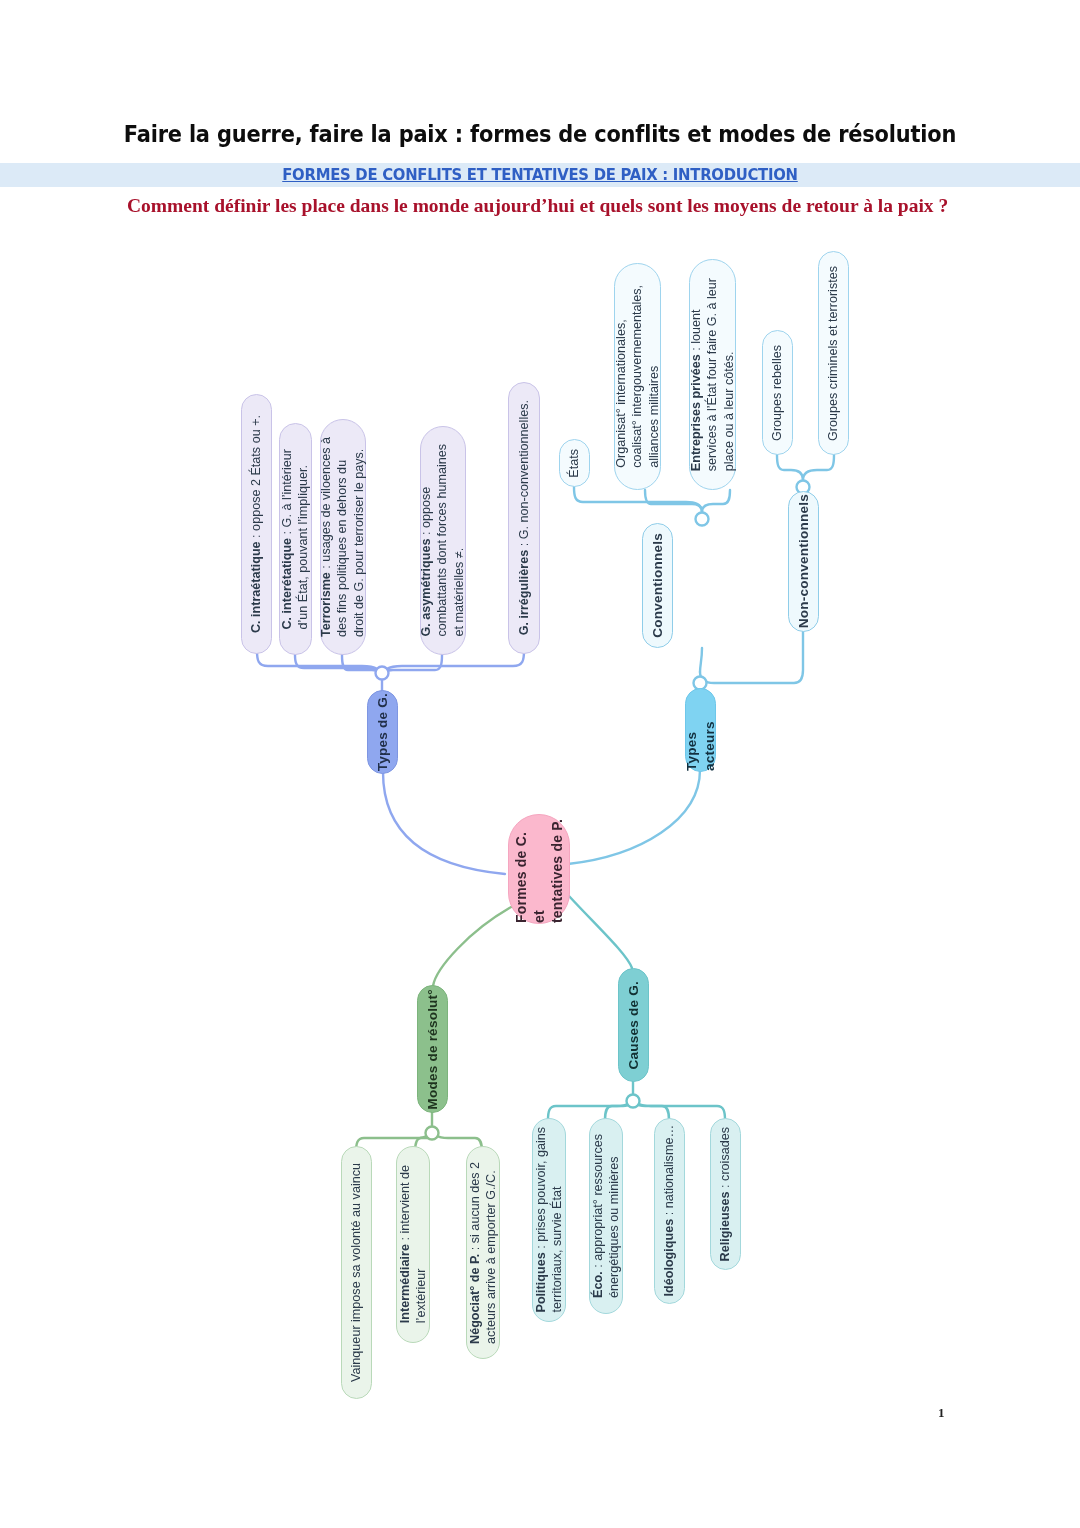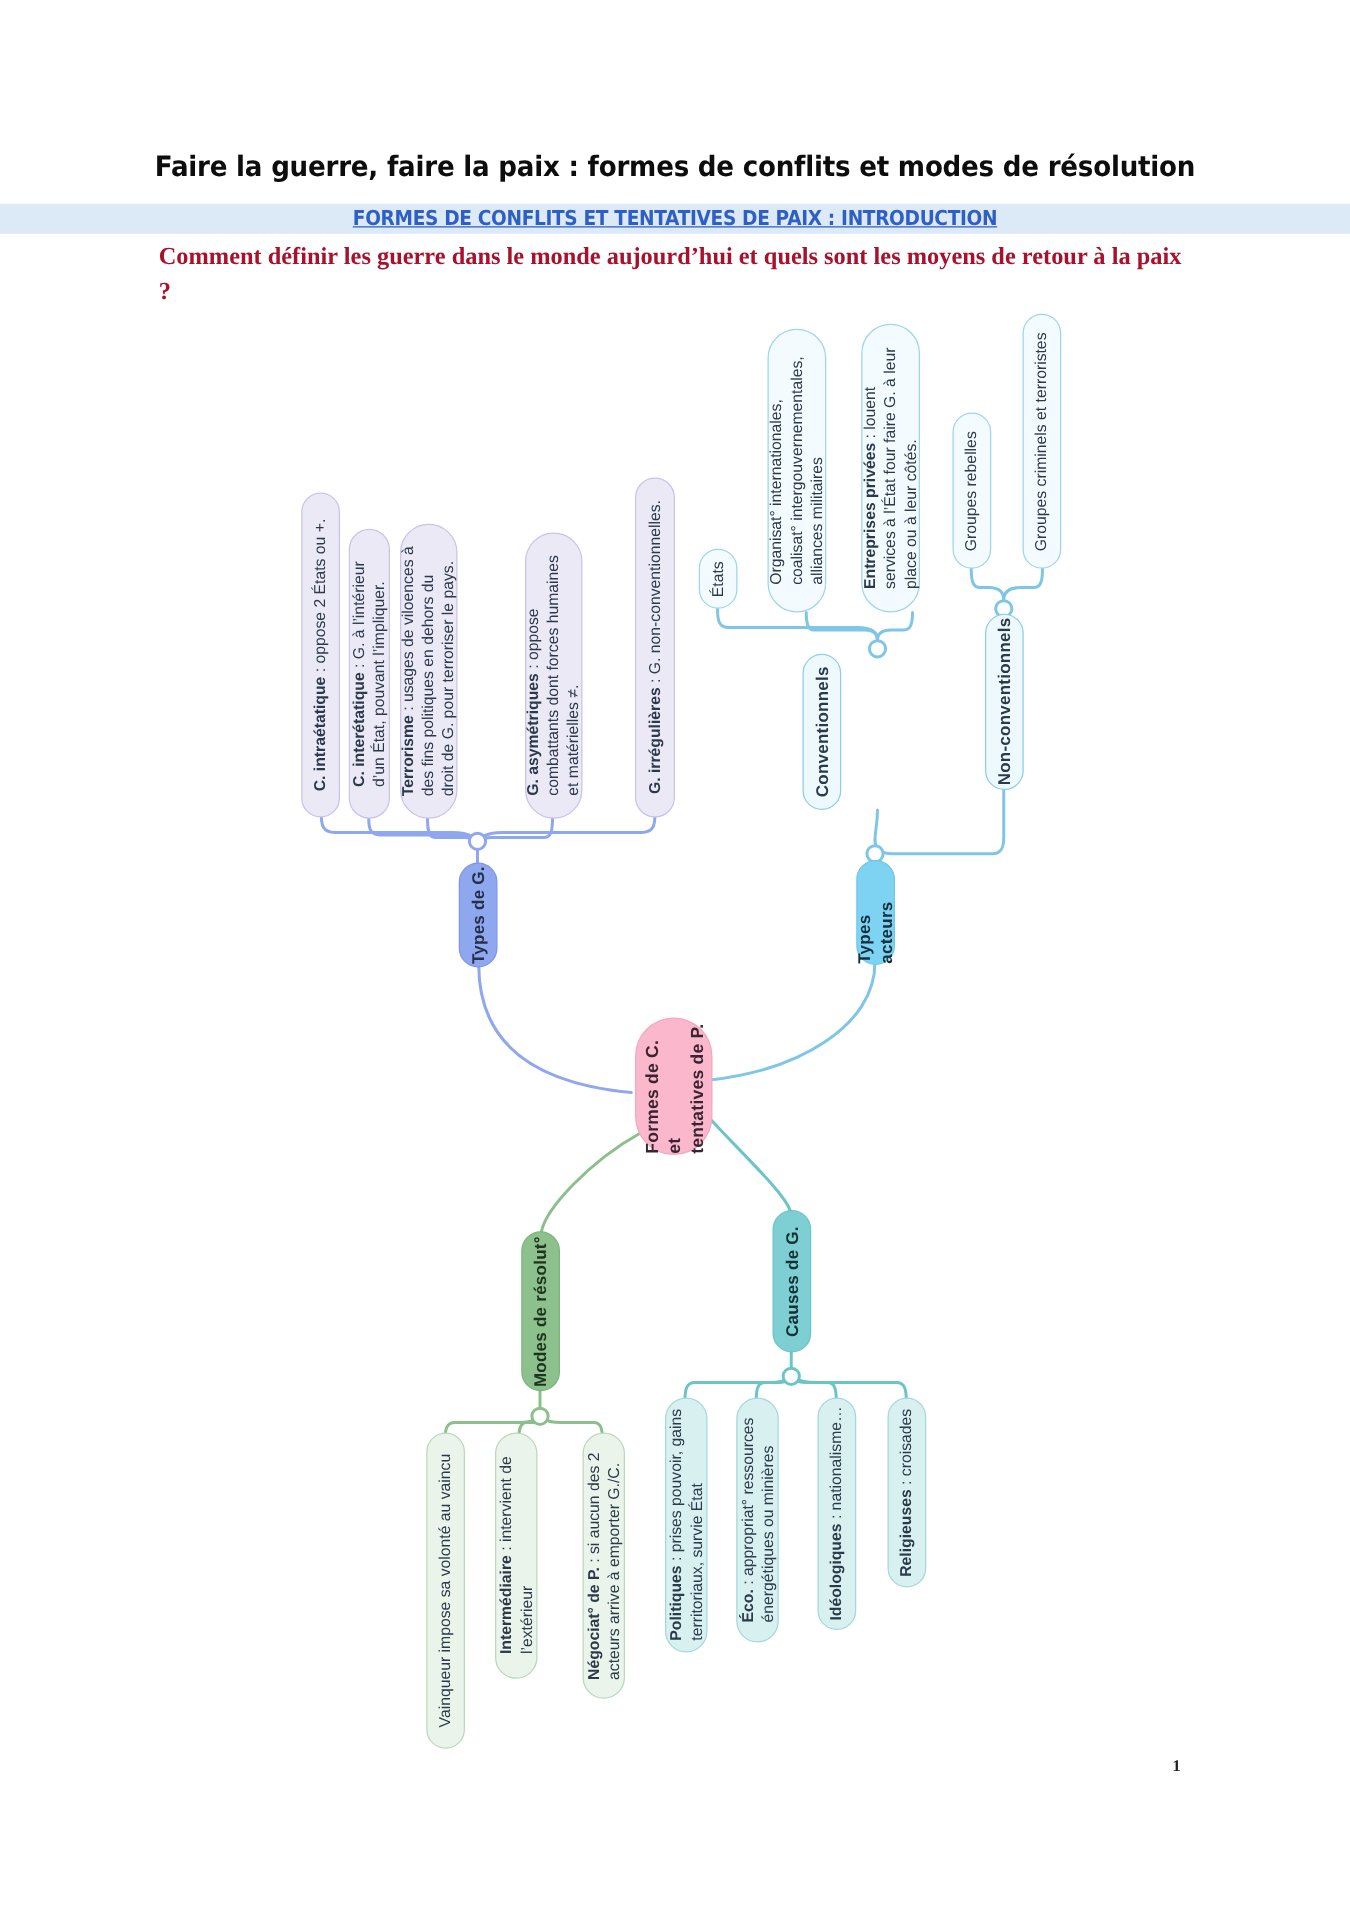--- a/index.html
+++ b/index.html
@@ -91,21 +91,21 @@
   .c-pink .txt{color:#3a2430;}
 </style>
 </head>
 <body>
 
 <div class="page">
 
   <div class="doc-title">Faire la guerre, faire la paix : formes de conflits et modes de résolution</div>
   <div class="band"></div>
   <div class="band-text">FORMES DE CONFLITS ET TENTATIVES DE PAIX : INTRODUCTION</div>
-  <div class="question">Comment définir les guerre dans le monde aujourd’hui et quels sont les moyens de retour à la paix ?</div>
+  <div class="question">Comment définir les place dans le monde aujourd’hui et quels sont les moyens de retour à la paix ?</div>
   <div class="pagenum">1</div>
 
   <div id="map">
 
     <svg id="links" viewBox="0 0 1080 1528" xmlns="http://www.w3.org/2000/svg">
       <g fill="none" stroke-width="2.4" stroke-linecap="round">
 
         <g stroke="#8fa7ef">
           <path d="M382,707 L382,678"></path>
           <path d="M382,678 C382,668 372,666 362,666 L268,666 C258,666 257,660 257,651"></path>

